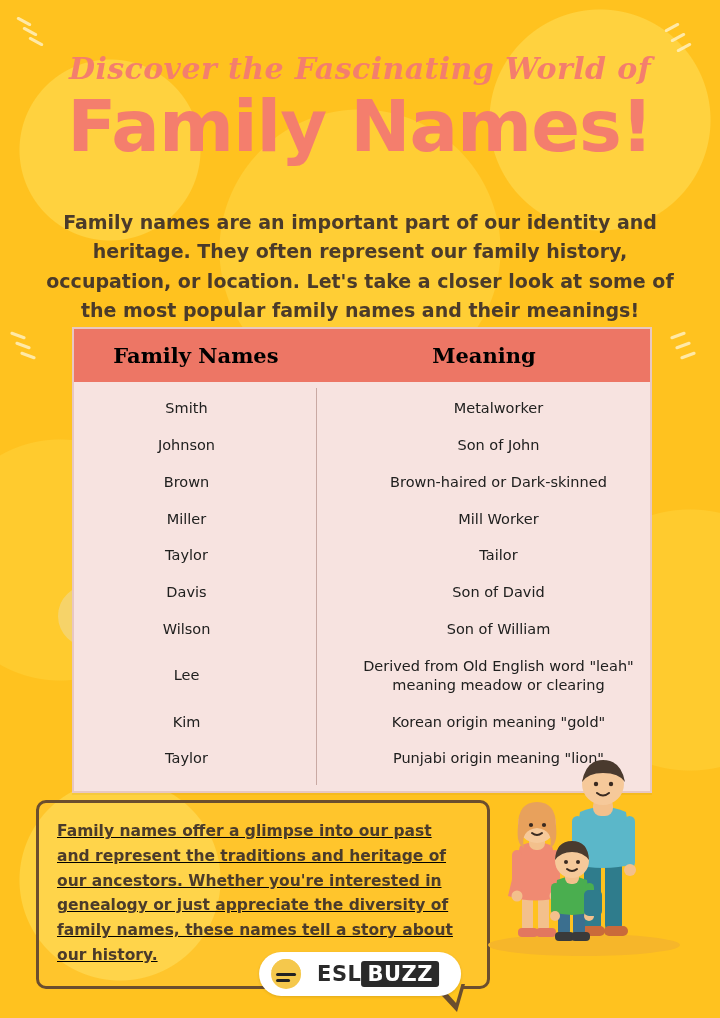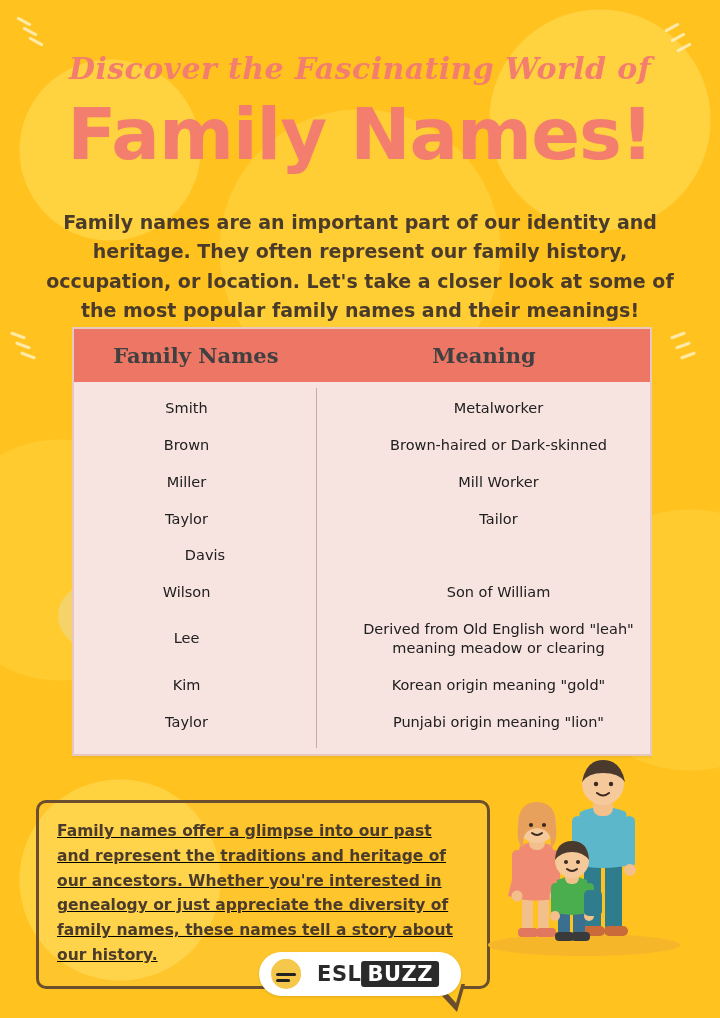--- a/index.html
+++ b/index.html
@@ -75,21 +75,21 @@
     color: #F47E6D;
     letter-spacing: .4px;
     line-height: 1.1;
   }
   .title {
     font-family: "DejaVu Sans", sans-serif;
     font-weight: bold;
     font-size: 72px;
     color: #F47E6D;
     line-height: 1.05;
-    margin-top: 12px;
+    margin-top: 4px;
     letter-spacing: -1px;
   }
   .intro {
     position: absolute;
     top: 208px;
     left: 44px;
     width: 632px;
     text-align: center;
     font-size: 19px;
     font-weight: bold;
@@ -101,21 +101,21 @@
     top: 327px;
     left: 72px;
     width: 576px;
     background: #F7E3E0;
     border: 2px solid #E8C7C1;
     box-shadow: 0 2px 0 rgba(0,0,0,.04);
   }
   .thead {
     display: flex;
     background: #ED7665;
-    color: #404040;
+    color: #000000;
   }
   .thead > div {
     padding: 14px 6px;
     font-family: "DejaVu Serif", serif;
     font-weight: bold;
     font-size: 21px;
     text-align: center;
   }
   .col-a { width: 42%; }
   .col-b { width: 58%; }
@@ -298,33 +298,38 @@
       <div class="col-b">Meaning</div>
     </div>
     <div class="tbody">
       <div class="divider"></div>
 
       <div class="trow">
         <div class="col-a">Smith</div>
         <div class="col-b">Metalworker</div>
       </div>
       <div class="trow">
+        <div class="col-a">Johnson</div>
+        <div class="col-b">Son of John</div>
+      </div>
+      <div class="trow">
         <div class="col-a">Brown</div>
         <div class="col-b">Brown-haired or Dark-skinned</div>
       </div>
       <div class="trow">
         <div class="col-a">Miller</div>
         <div class="col-b">Mill Worker</div>
       </div>
       <div class="trow">
         <div class="col-a">Taylor</div>
         <div class="col-b">Tailor</div>
       </div>
       <div class="trow">
         <div class="col-a">Davis</div>
+        <div class="col-b">Son of David</div>
       </div>
       <div class="trow">
         <div class="col-a">Wilson</div>
         <div class="col-b">Son of William</div>
       </div>
       <div class="trow">
         <div class="col-a">Lee</div>
         <div class="col-b">Derived from Old English word "leah" meaning meadow or clearing</div>
       </div>
       <div class="trow">

